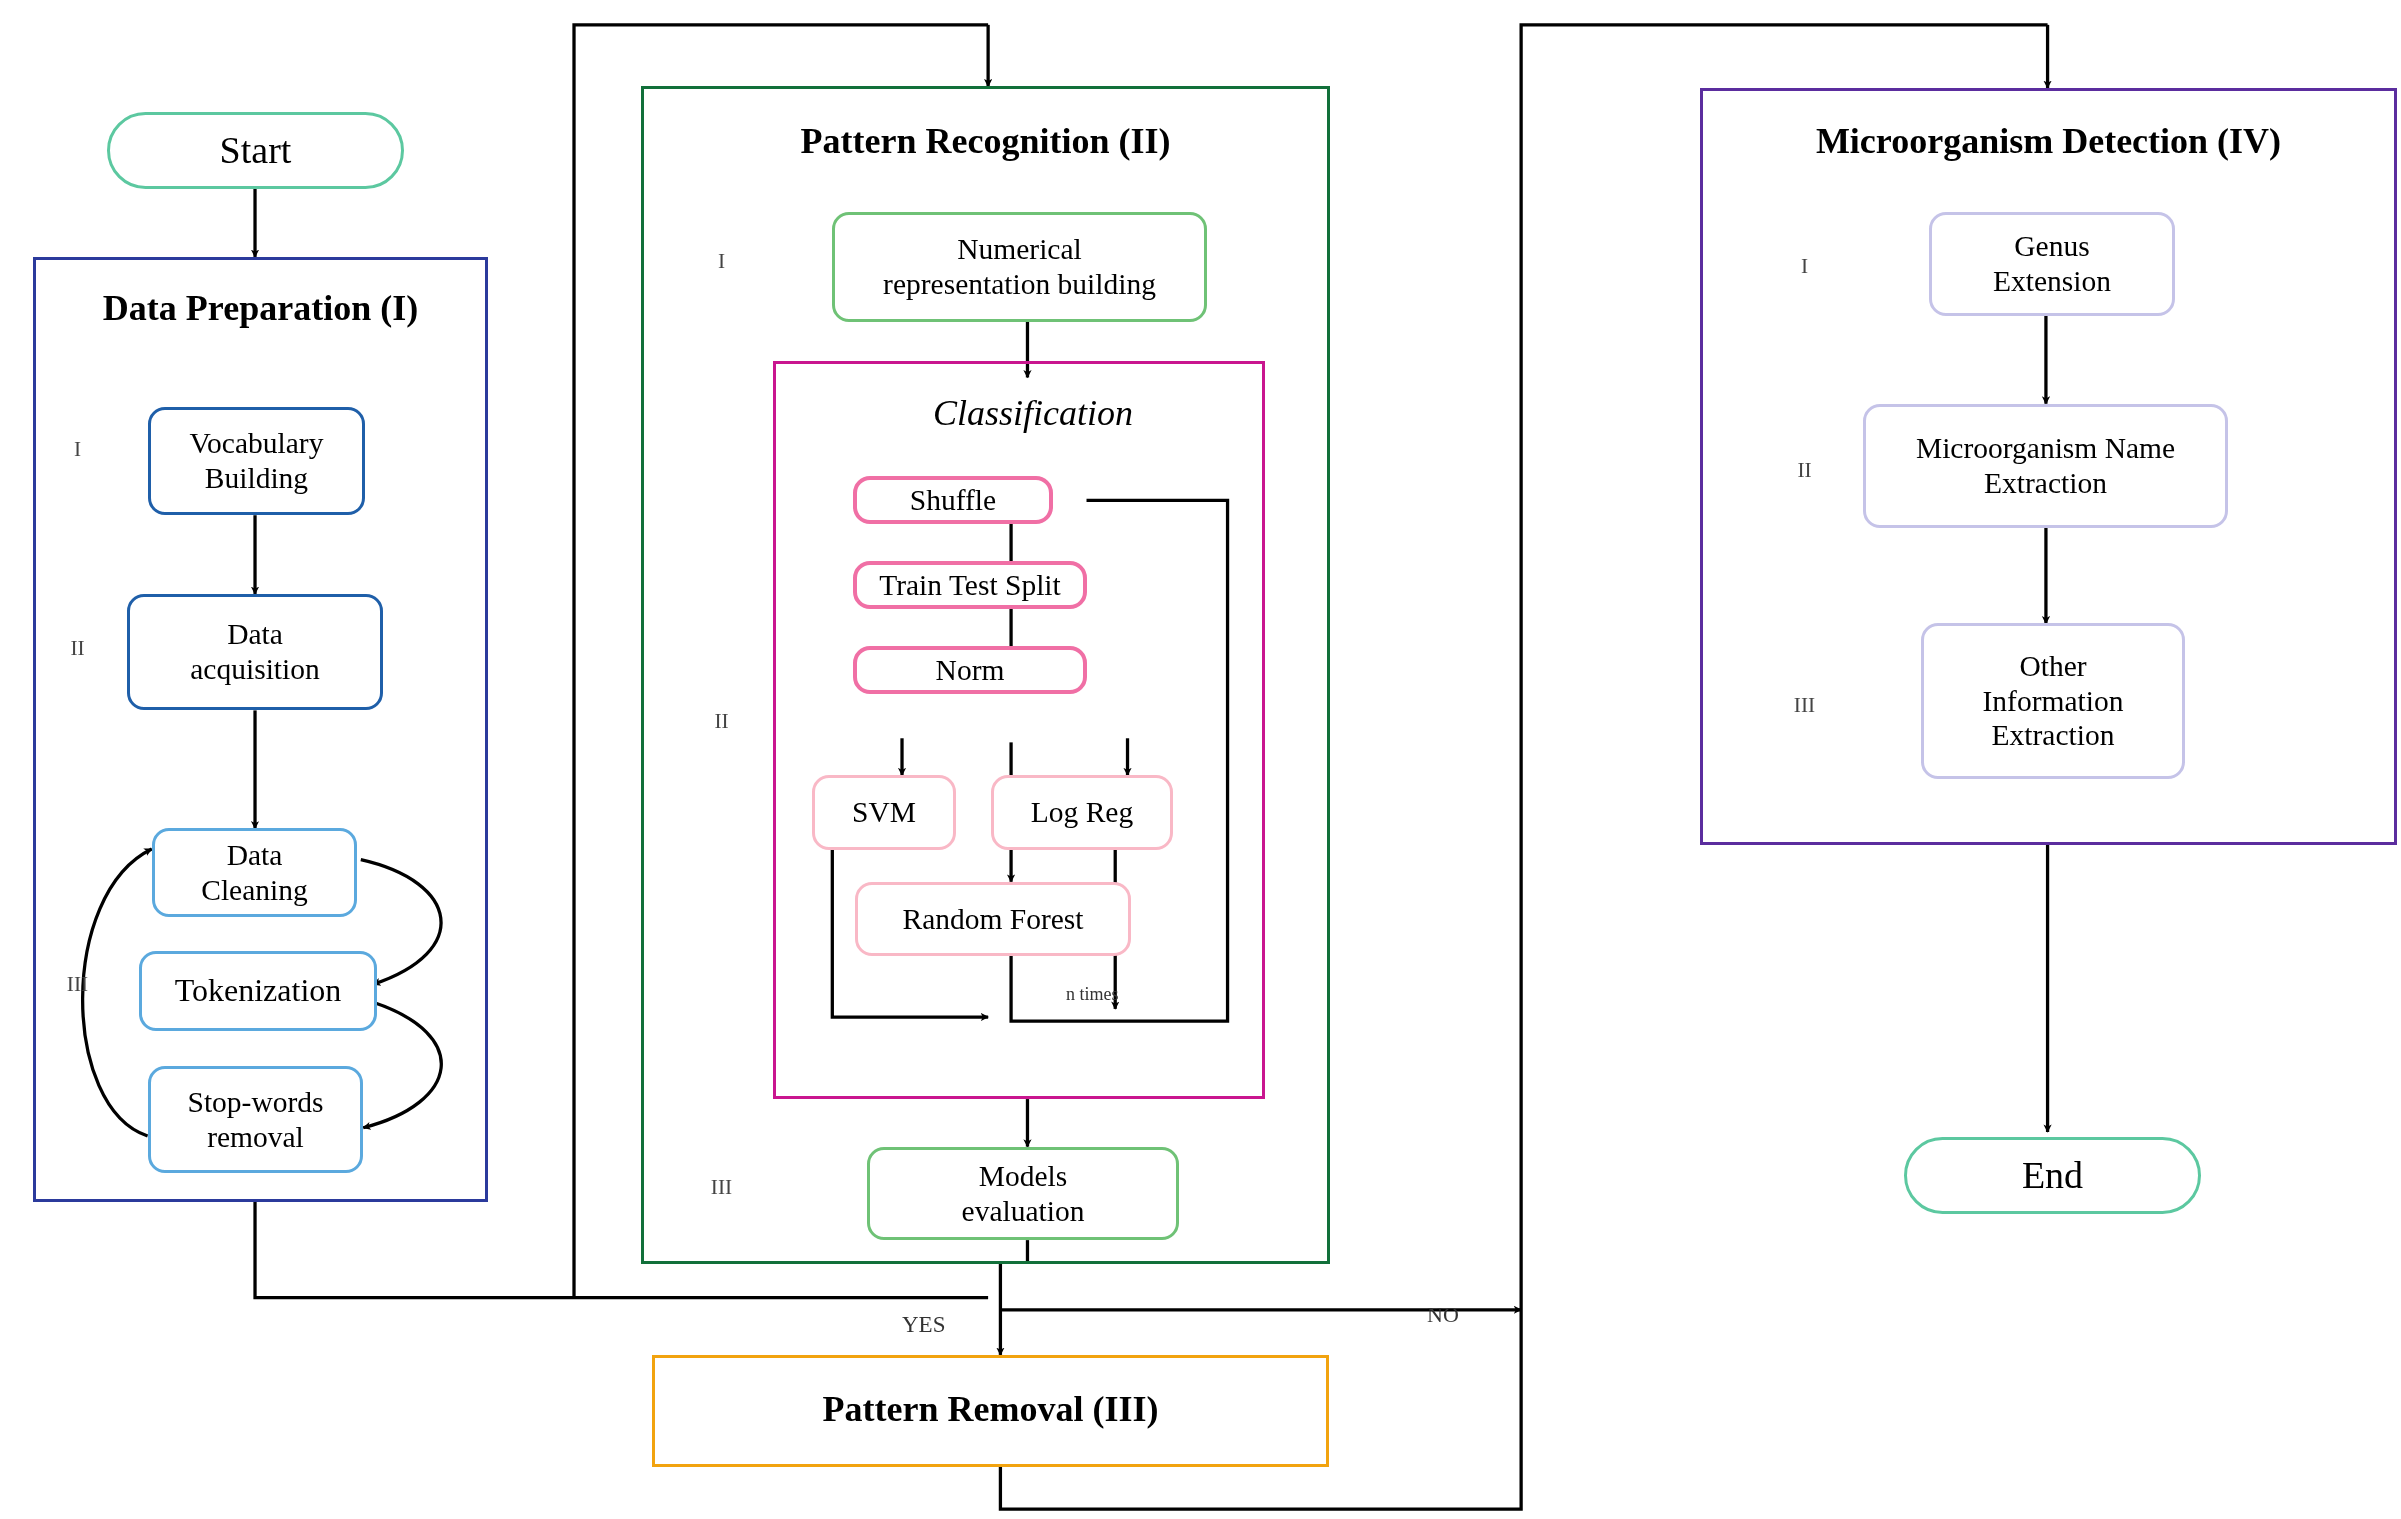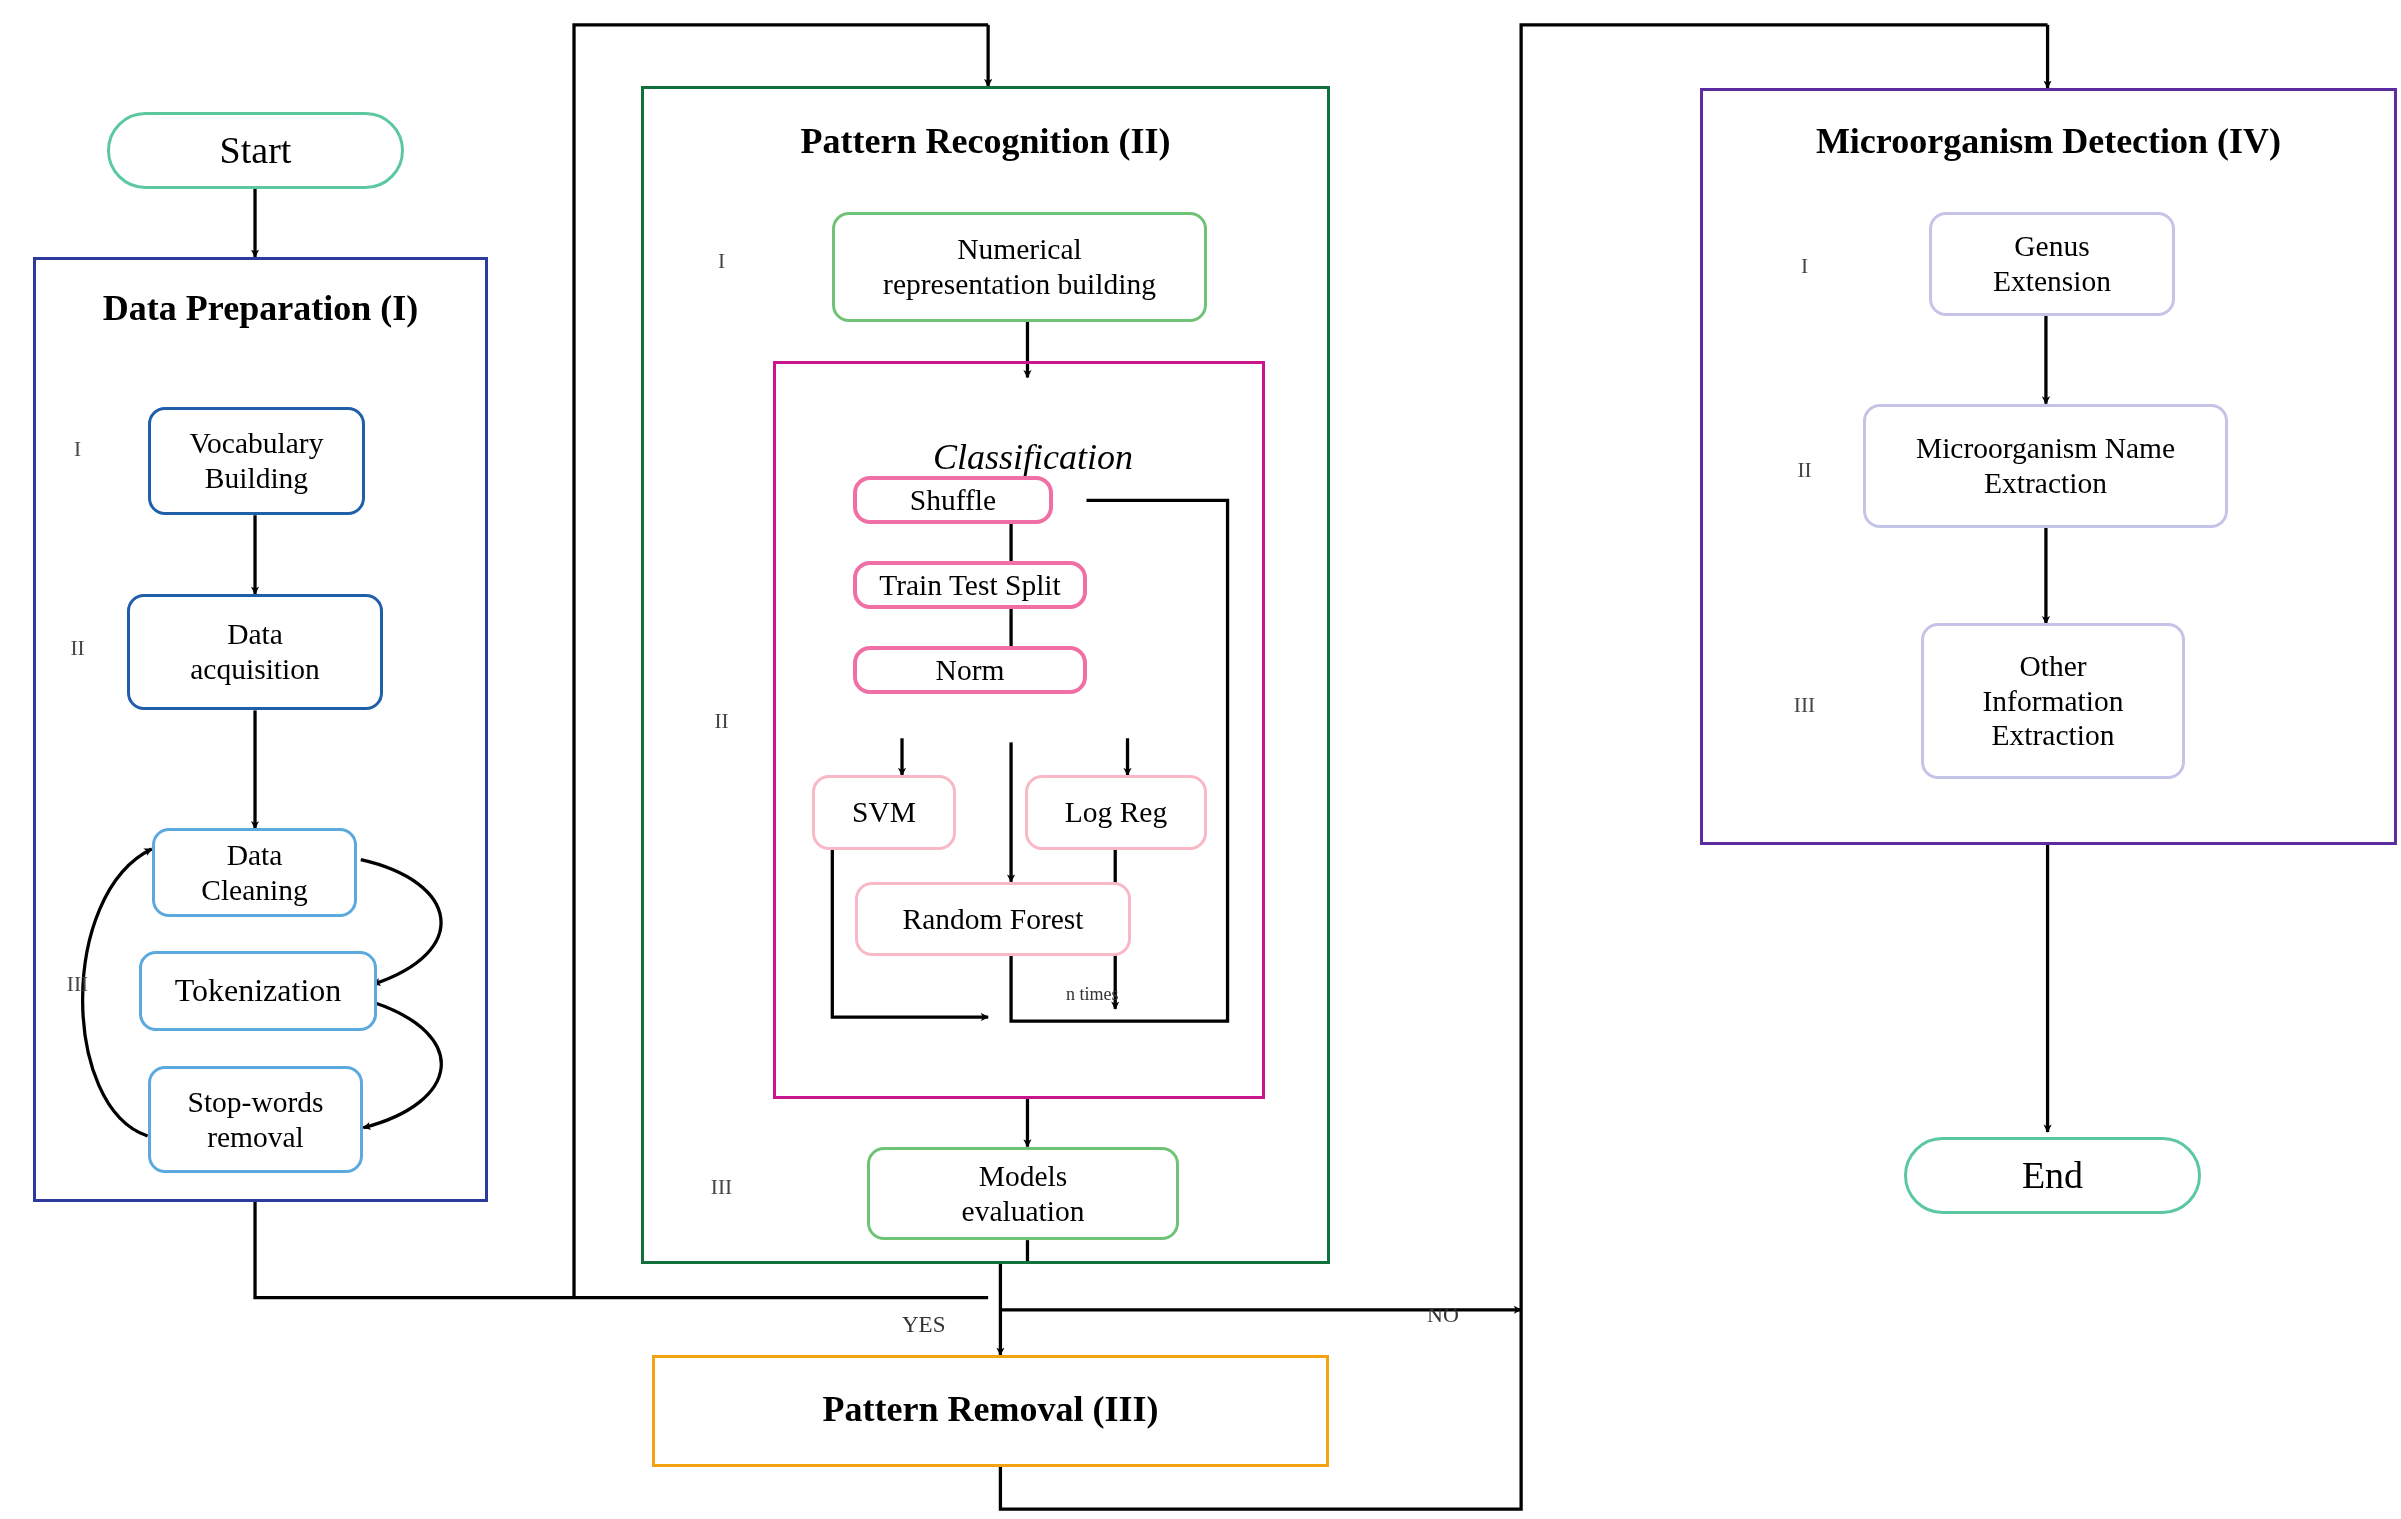--- a/index.html
+++ b/index.html
@@ -140,39 +140,39 @@
   <div class="numeral" style="left:693px;top:249px;width:57px;font-size:21.3px;">I</div>
   <div class="numeral" style="left:693px;top:709px;width:57px;font-size:21.3px;">II</div>
   <div class="numeral" style="left:693px;top:1175px;width:57px;font-size:21.3px;">III</div>
 
   <div class="node" style="left:832px;top:212px;width:375px;height:110px;border:3.3px solid #6fc276;font-size:29.5px;white-space:pre-line;">
     <span>Numerical
 representation building</span>
   </div>
 
   <div class="panel" style="left:773px;top:361px;width:492px;height:738px;border:3.3px solid #c9168f;"></div>
-  <div class="italic-title" style="left:773px;top:392px;width:520px;font-size:36px;margin-top:44px;">Classification</div>
+  <div class="italic-title" style="left:773px;top:392px;width:520px;font-size:36px;">Classification</div>
 
   <div class="node" style="left:853px;top:476px;width:200px;height:48px;border:4.1px solid #f06fa5;font-size:29.5px;">
     <span>Shuffle</span>
   </div>
 
   <div class="node" style="left:853px;top:561px;width:234px;height:48px;border:4.1px solid #f06fa5;font-size:29.5px;">
     <span>Train Test Split</span>
   </div>
 
   <div class="node" style="left:853px;top:646px;width:234px;height:48px;border:4.1px solid #f06fa5;font-size:29.5px;">
     <span>Norm</span>
   </div>
 
   <div class="node" style="left:812px;top:775px;width:144px;height:75px;border:3.3px solid #f9b8c6;font-size:29.5px;">
     <span>SVM</span>
   </div>
 
-  <div class="node" style="left:1025px;top:775px;width:182px;height:75px;border:3.3px solid #f9b8c6;font-size:29.5px;">
+  <div class="node" style="left:991px;top:775px;width:182px;height:75px;border:3.3px solid #f9b8c6;font-size:29.5px;">
     <span>Log Reg</span>
   </div>
 
   <div class="node" style="left:855px;top:882px;width:276px;height:74px;border:3.3px solid #f9b8c6;font-size:29.5px;">
     <span>Random Forest</span>
   </div>
 
   <div class="edge-label" style="left:1066px;top:984px;font-size:18px;">n times</div>
 
   <div class="node" style="left:867px;top:1147px;width:312px;height:93px;border:3.3px solid #6fc276;font-size:29.5px;white-space:pre-line;">

